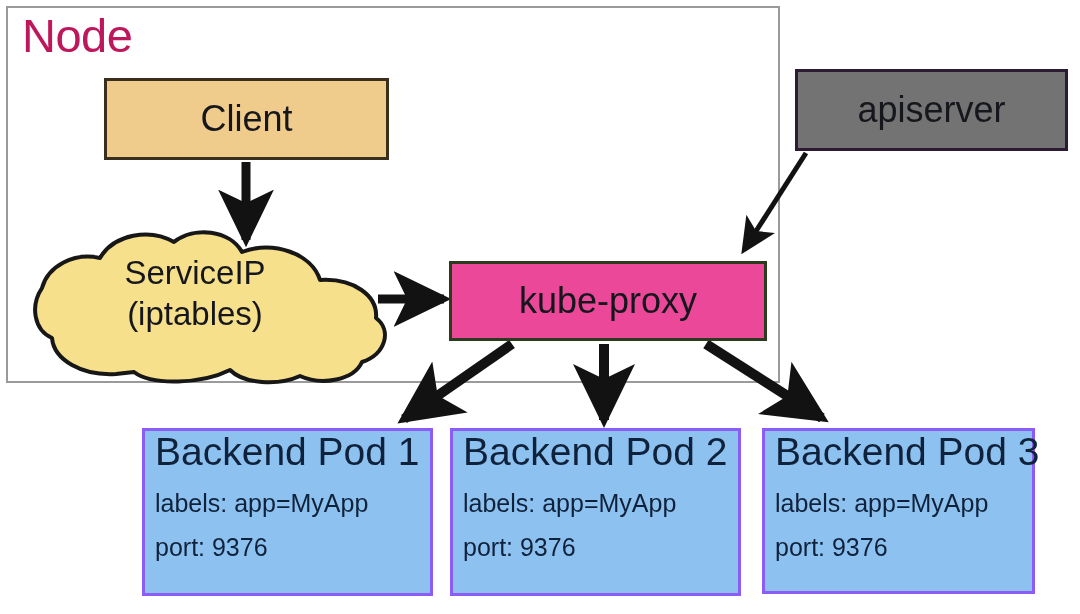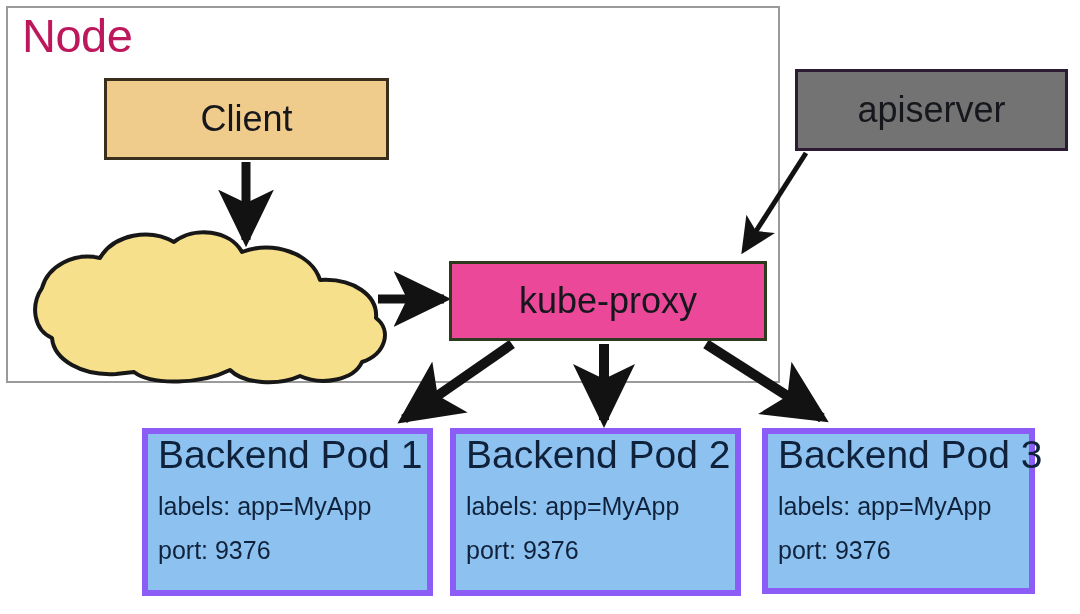--- a/index.html
+++ b/index.html
@@ -105,21 +105,21 @@
     font-size: 33px;
     line-height: 41px;
     color: #16171c;
     pointer-events: none;
   }
 
   
   .pod-box {
     position: absolute;
     background: #8dc2f0;
-    border: 6px solid #8b5cf6;
+    border: 3px solid #8b5cf6;
     box-sizing: border-box;
     overflow: visible;
   }
   .pod-title {
     position: absolute;
     left: 10px;
     top: -4px;
     font-size: 39px;
     color: #10223b;
     white-space: nowrap;
@@ -157,20 +157,24 @@
                C 84 8, 120 2, 144 16
                C 164 0, 200 4, 212 26
                C 244 14, 282 28, 290 54
                C 324 52, 348 70, 346 92
                C 362 104, 356 128, 332 136
                C 324 154, 292 160, 270 150
                C 248 160, 214 158, 200 144
                C 172 158, 122 160, 104 146
                Z" fill="#f7e08c" stroke="#171717" stroke-width="4" stroke-linejoin="round"></path>
     </svg>
+    <div class="cloud-label">
+      <div>ServiceIP</div>
+      <div>(iptables)</div>
+    </div>
   </div>
 
   <svg id="wires">
     <defs>
       <marker id="ah" markerWidth="7" markerHeight="7" refX="5.6" refY="3.5" orient="auto" markerUnits="strokeWidth">
         <path d="M 0 0.4 L 6.4 3.5 L 0 6.6 L 1.5 3.5 Z" fill="#121212"></path>
       </marker>
       <marker id="ahs" markerWidth="8" markerHeight="8" refX="6.2" refY="4" orient="auto" markerUnits="strokeWidth">
         <path d="M 0 0.6 L 7.2 4 L 0 7.4 L 1.7 4 Z" fill="#121212"></path>
       </marker>

